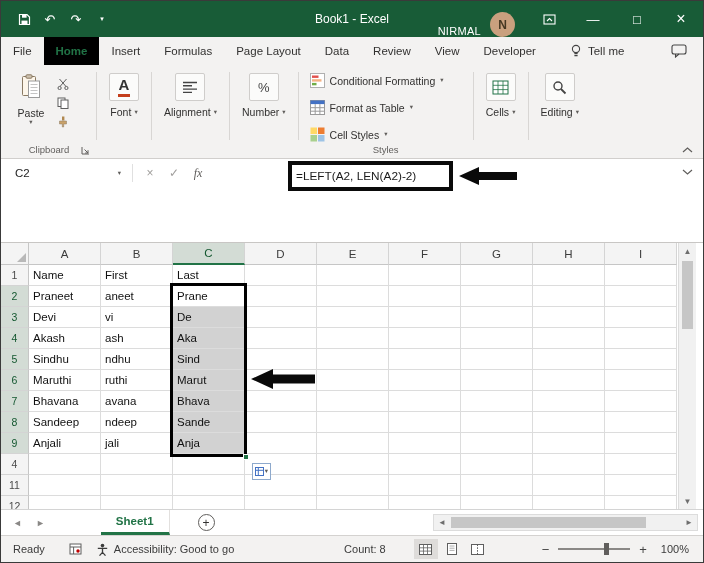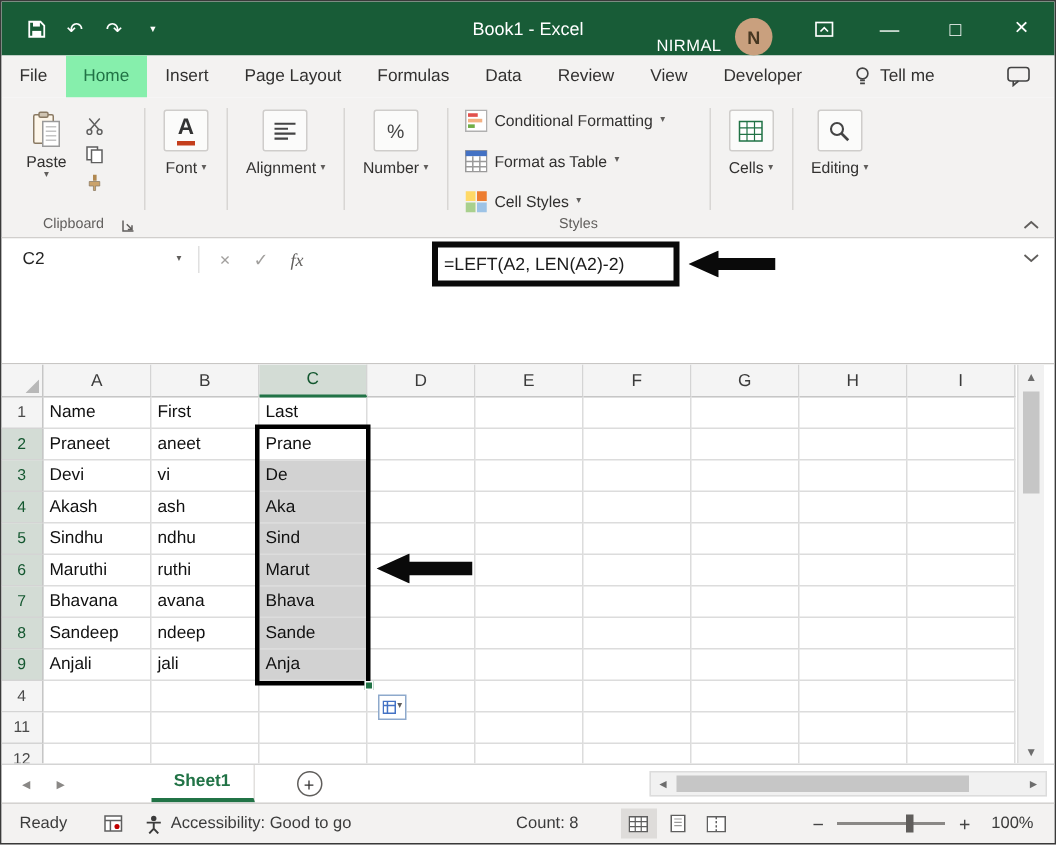--- a/index.html
+++ b/index.html
@@ -25,34 +25,34 @@
             font-weight:bold; margin-right:12px; }
   .winbtn { width:44px; height:36px; display:flex; align-items:center; justify-content:center;
             font-size:13px; }
 
   
   .ribbon-tabs { position:absolute; top:36px; left:0; right:0; height:28px; background:#f3f2f1;
                  display:flex; align-items:center;justify-content:flex-end; }
   .tabstrip { display:flex; height:100%; }
   .rtab { height:100%; padding:0 12px; display:flex; align-items:center; font-size:11.5px;
           color:#323130; white-space:nowrap; }
-  .rtab.active { background:#86efac; color:#217346; font-weight:400; }
+  .rtab.active { background:#000000; color:#217346; font-weight:700; }
   .tellme { display:flex; align-items:center; gap:6px; margin-left:22px; font-size:11.5px; color:#323130; }
   .comment-btn { margin-left:auto; margin-right:16px; }
 
   
   .ribbon { position:absolute; top:64px; left:0; right:0; height:94px; background:#f3f2f1;
             border-bottom:1px solid #d1cfcd; display:flex; align-items:stretch; padding:3px 2px 0 4px; }
   .rsep { width:1px; background:#d8d6d4; margin:4px 3px 18px 3px; }
   .grp { position:relative; display:flex; padding:2px 4px 16px 4px; }
   .grp-label { position:absolute; bottom:3px; left:0; right:0; text-align:center;
                font-size:9.5px; color:#605e5c; }
   .launcher { position:absolute; right:3px; bottom:3px; }
   .paste-btn { display:flex; flex-direction:column; align-items:center; width:44px;
-               padding-top:4px; gap:3px; }
+               padding-top:4px; gap:8px; }
   .blabel { display:flex; flex-direction:column; align-items:center; font-size:10.5px;
             color:#323130; line-height:1.15; }
   .clip-col { display:flex; flex-direction:column; gap:7px; padding:8px 4px 0 4px; }
   .small-btn { display:flex; align-items:center; }
   .cgrp { display:flex; flex-direction:column; align-items:center; padding:5px 9px 0 9px; }
   .cicon { width:30px; height:28px; border:1px solid #cfcdcb; background:#fbfbfa; border-radius:2px;
            display:flex; align-items:center; justify-content:center; }
   .font-a { font-size:15px; font-weight:700; color:#333; line-height:1.1;
             border-bottom:3px solid #c43e1c; padding:0 1px; }
   .pct { font-size:13px; color:#444; }
@@ -194,22 +194,22 @@
         <span style="font-size:16px">×</span>
       </div>
     </div>
   </div>
 
   <div class="ribbon-tabs">
     <div class="tabstrip">
         <div class="rtab">File</div>
         <div class="rtab active">Home</div>
         <div class="rtab">Insert</div>
+        <div class="rtab">Formulas</div>
         <div class="rtab">Page Layout</div>
-        <div class="rtab">Formulas</div>
         <div class="rtab">Data</div>
         <div class="rtab">Review</div>
         <div class="rtab">View</div>
         <div class="rtab">Developer</div>
       </div>
     <div class="tellme">
       <span>
         <svg width="12" height="14" viewBox="0 0 12 14">
           <circle cx="6" cy="5" r="3.6" fill="none" stroke="#444" stroke-width="1.1"></circle>
           <path d="M4.4 9.6 h3.2 M4.4 11.6 h3.2" stroke="#444" stroke-width="1.1"></path>

